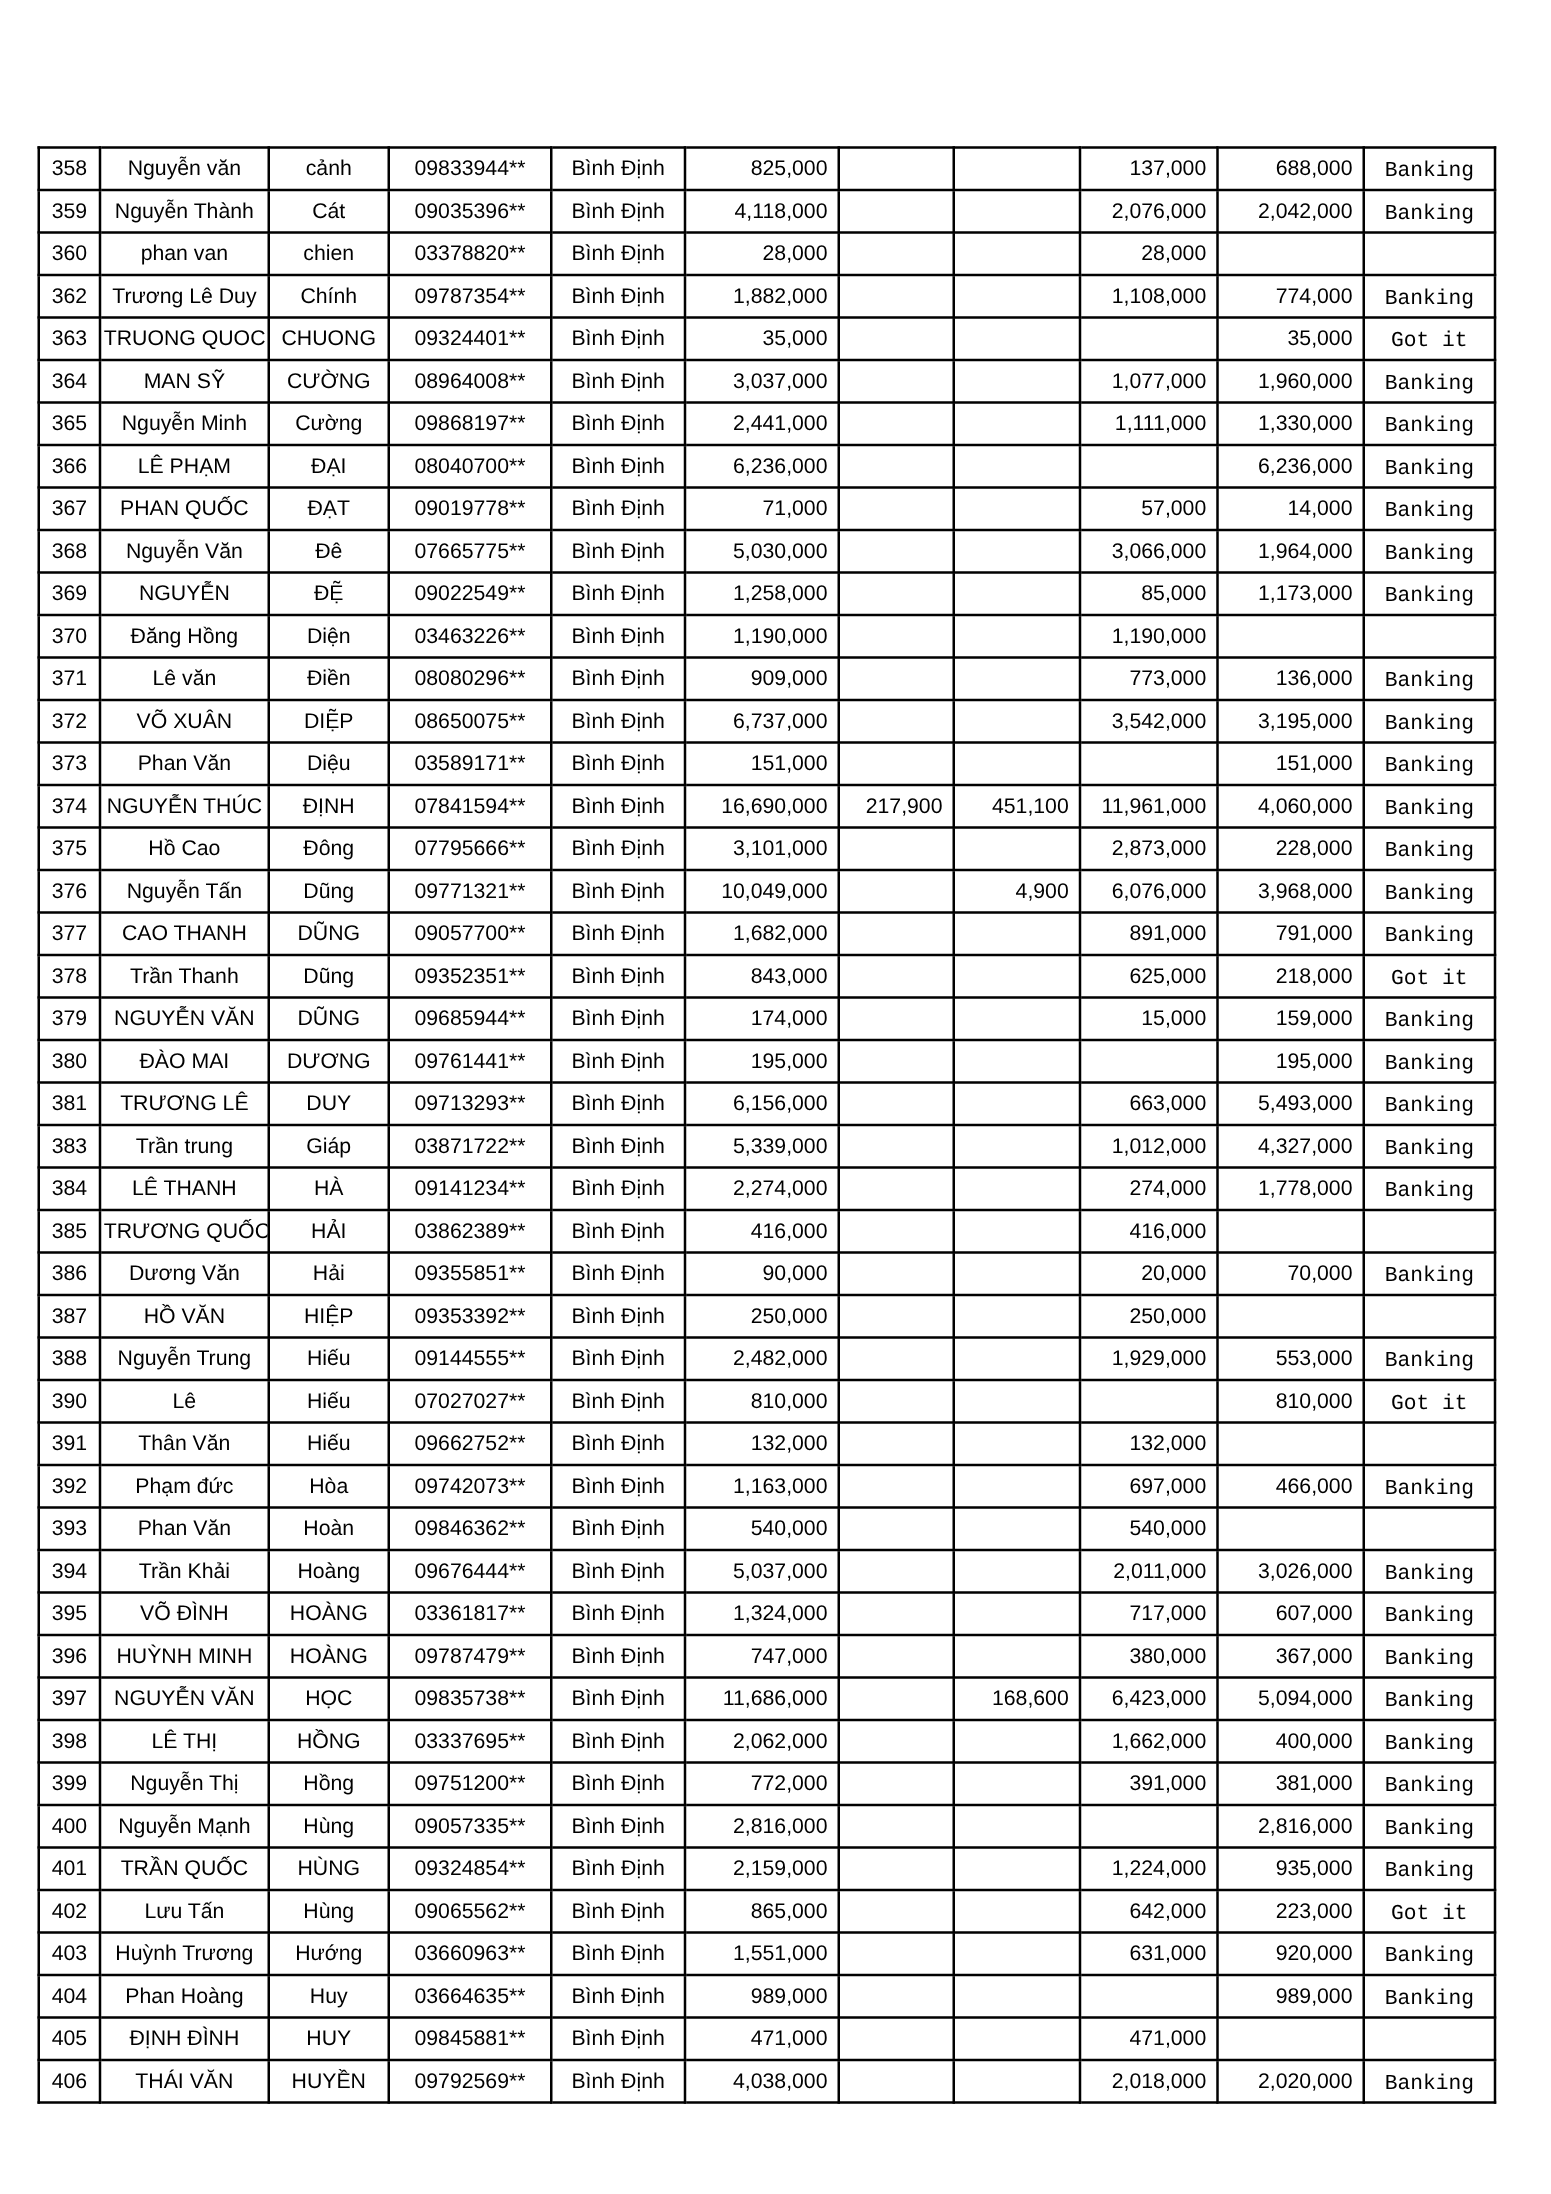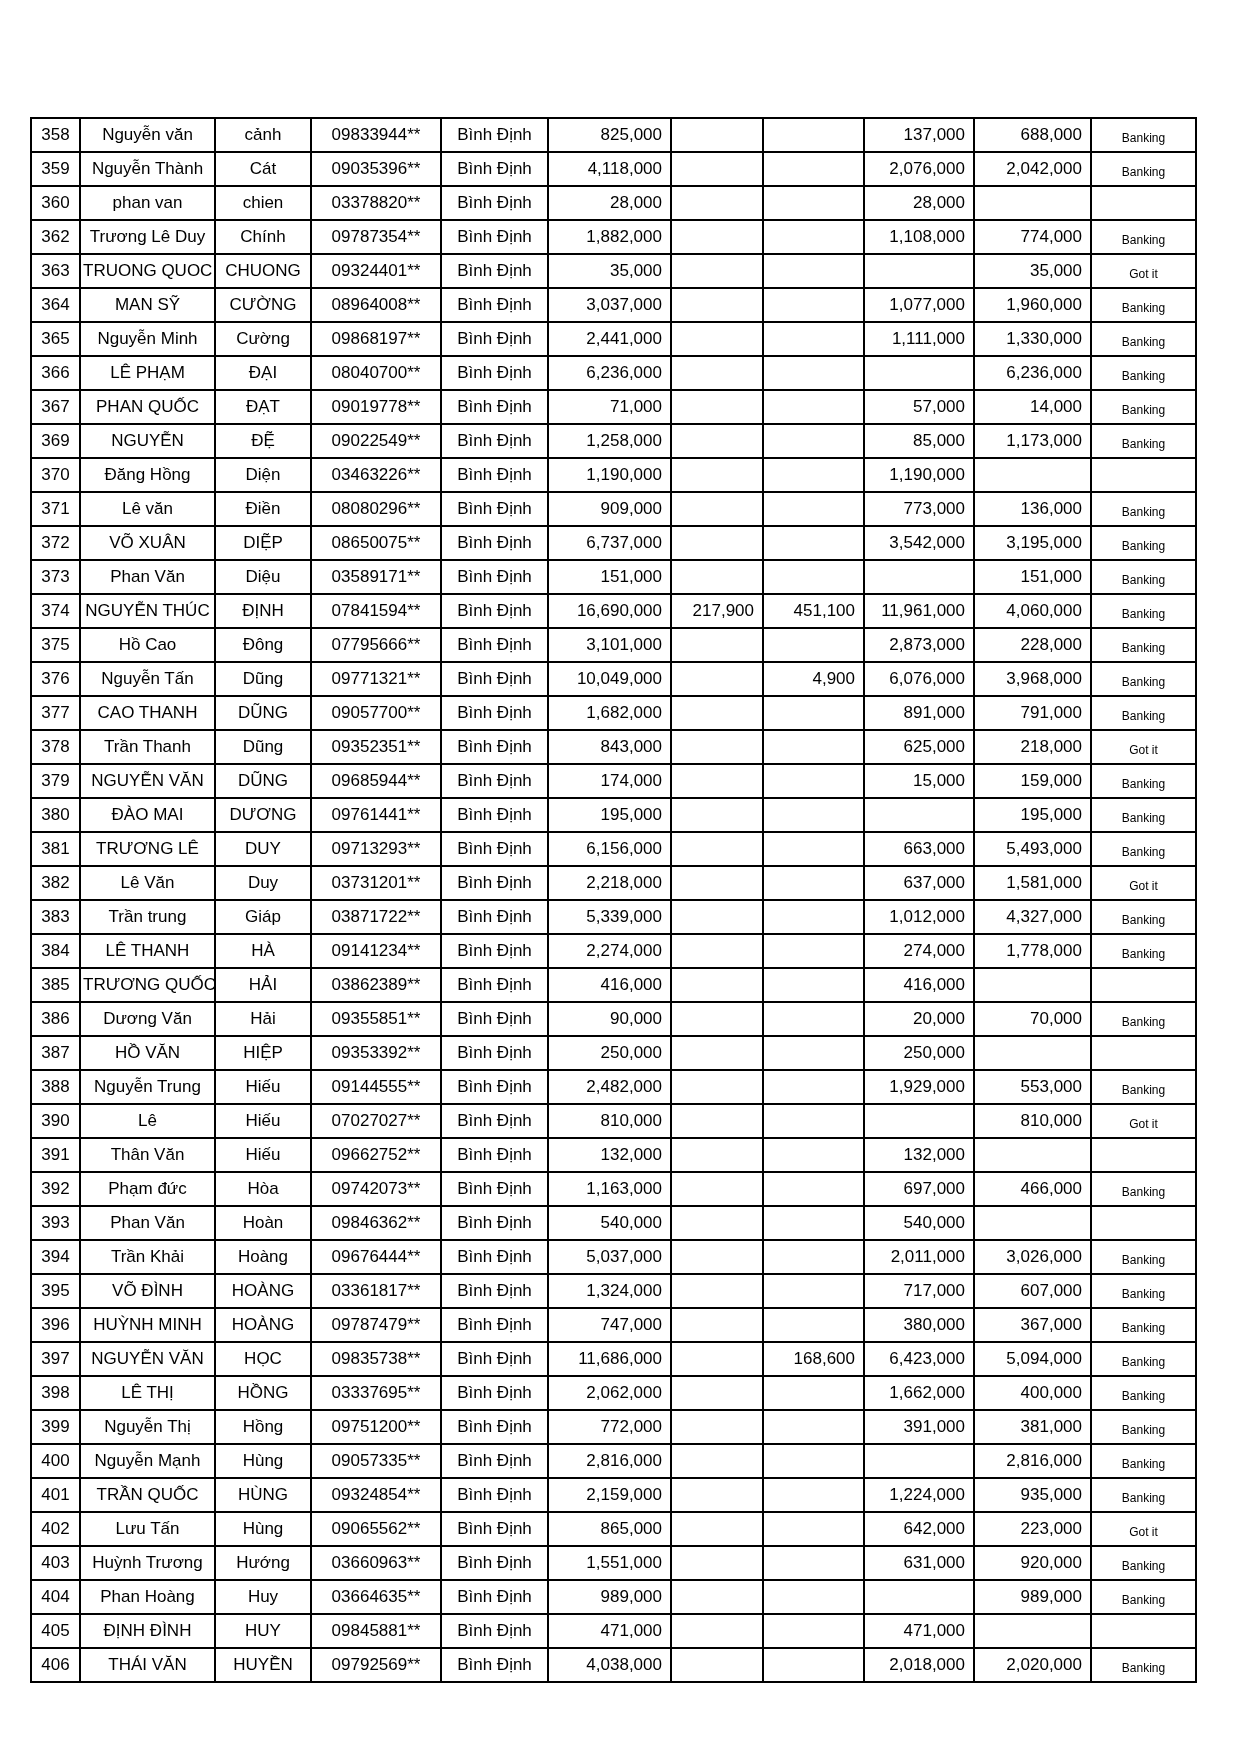--- a/index.html
+++ b/index.html
@@ -40,21 +40,22 @@
   .sheet-table td:nth-child(9),
   .sheet-table td:nth-child(10) {
     text-align: right;
     padding-right: 8px;
   }
   
   .sheet-table td:nth-child(11) {
     text-align: center;
     vertical-align: middle;
     padding-top: 7px;
-    font-size: 12px;
+    font-size: 17px;
+    font-family: Liberation Mono, monospace;
   }
 </style>
 </head>
 <body>
 
 <table class="sheet-table">
   <colgroup>
     <col style="width:49px">
     <col style="width:135px">
     <col style="width:96px">
@@ -179,20 +180,33 @@
         <td>09019778**</td>
         <td>Bình Định</td>
         <td>71,000</td>
         <td></td>
         <td></td>
         <td>57,000</td>
         <td>14,000</td>
         <td>Banking</td>
       </tr>
       <tr>
+        <td>368</td>
+        <td>Nguyễn Văn</td>
+        <td>Đê</td>
+        <td>07665775**</td>
+        <td>Bình Định</td>
+        <td>5,030,000</td>
+        <td></td>
+        <td></td>
+        <td>3,066,000</td>
+        <td>1,964,000</td>
+        <td>Banking</td>
+      </tr>
+      <tr>
         <td>369</td>
         <td>NGUYỄN</td>
         <td>ĐẸ̃</td>
         <td>09022549**</td>
         <td>Bình Định</td>
         <td>1,258,000</td>
         <td></td>
         <td></td>
         <td>85,000</td>
         <td>1,173,000</td>
@@ -348,33 +362,20 @@
         <td>09713293**</td>
         <td>Bình Định</td>
         <td>6,156,000</td>
         <td></td>
         <td></td>
         <td>663,000</td>
         <td>5,493,000</td>
         <td>Banking</td>
       </tr>
       <tr>
-        <td>382</td>
-        <td>Lê Văn</td>
-        <td>Duy</td>
-        <td>03731201**</td>
-        <td>Bình Định</td>
-        <td>2,218,000</td>
-        <td></td>
-        <td></td>
-        <td>637,000</td>
-        <td>1,581,000</td>
-        <td>Got it</td>
-      </tr>
-      <tr>
         <td>383</td>
         <td>Trần trung</td>
         <td>Giáp</td>
         <td>03871722**</td>
         <td>Bình Định</td>
         <td>5,339,000</td>
         <td></td>
         <td></td>
         <td>1,012,000</td>
         <td>4,327,000</td>

